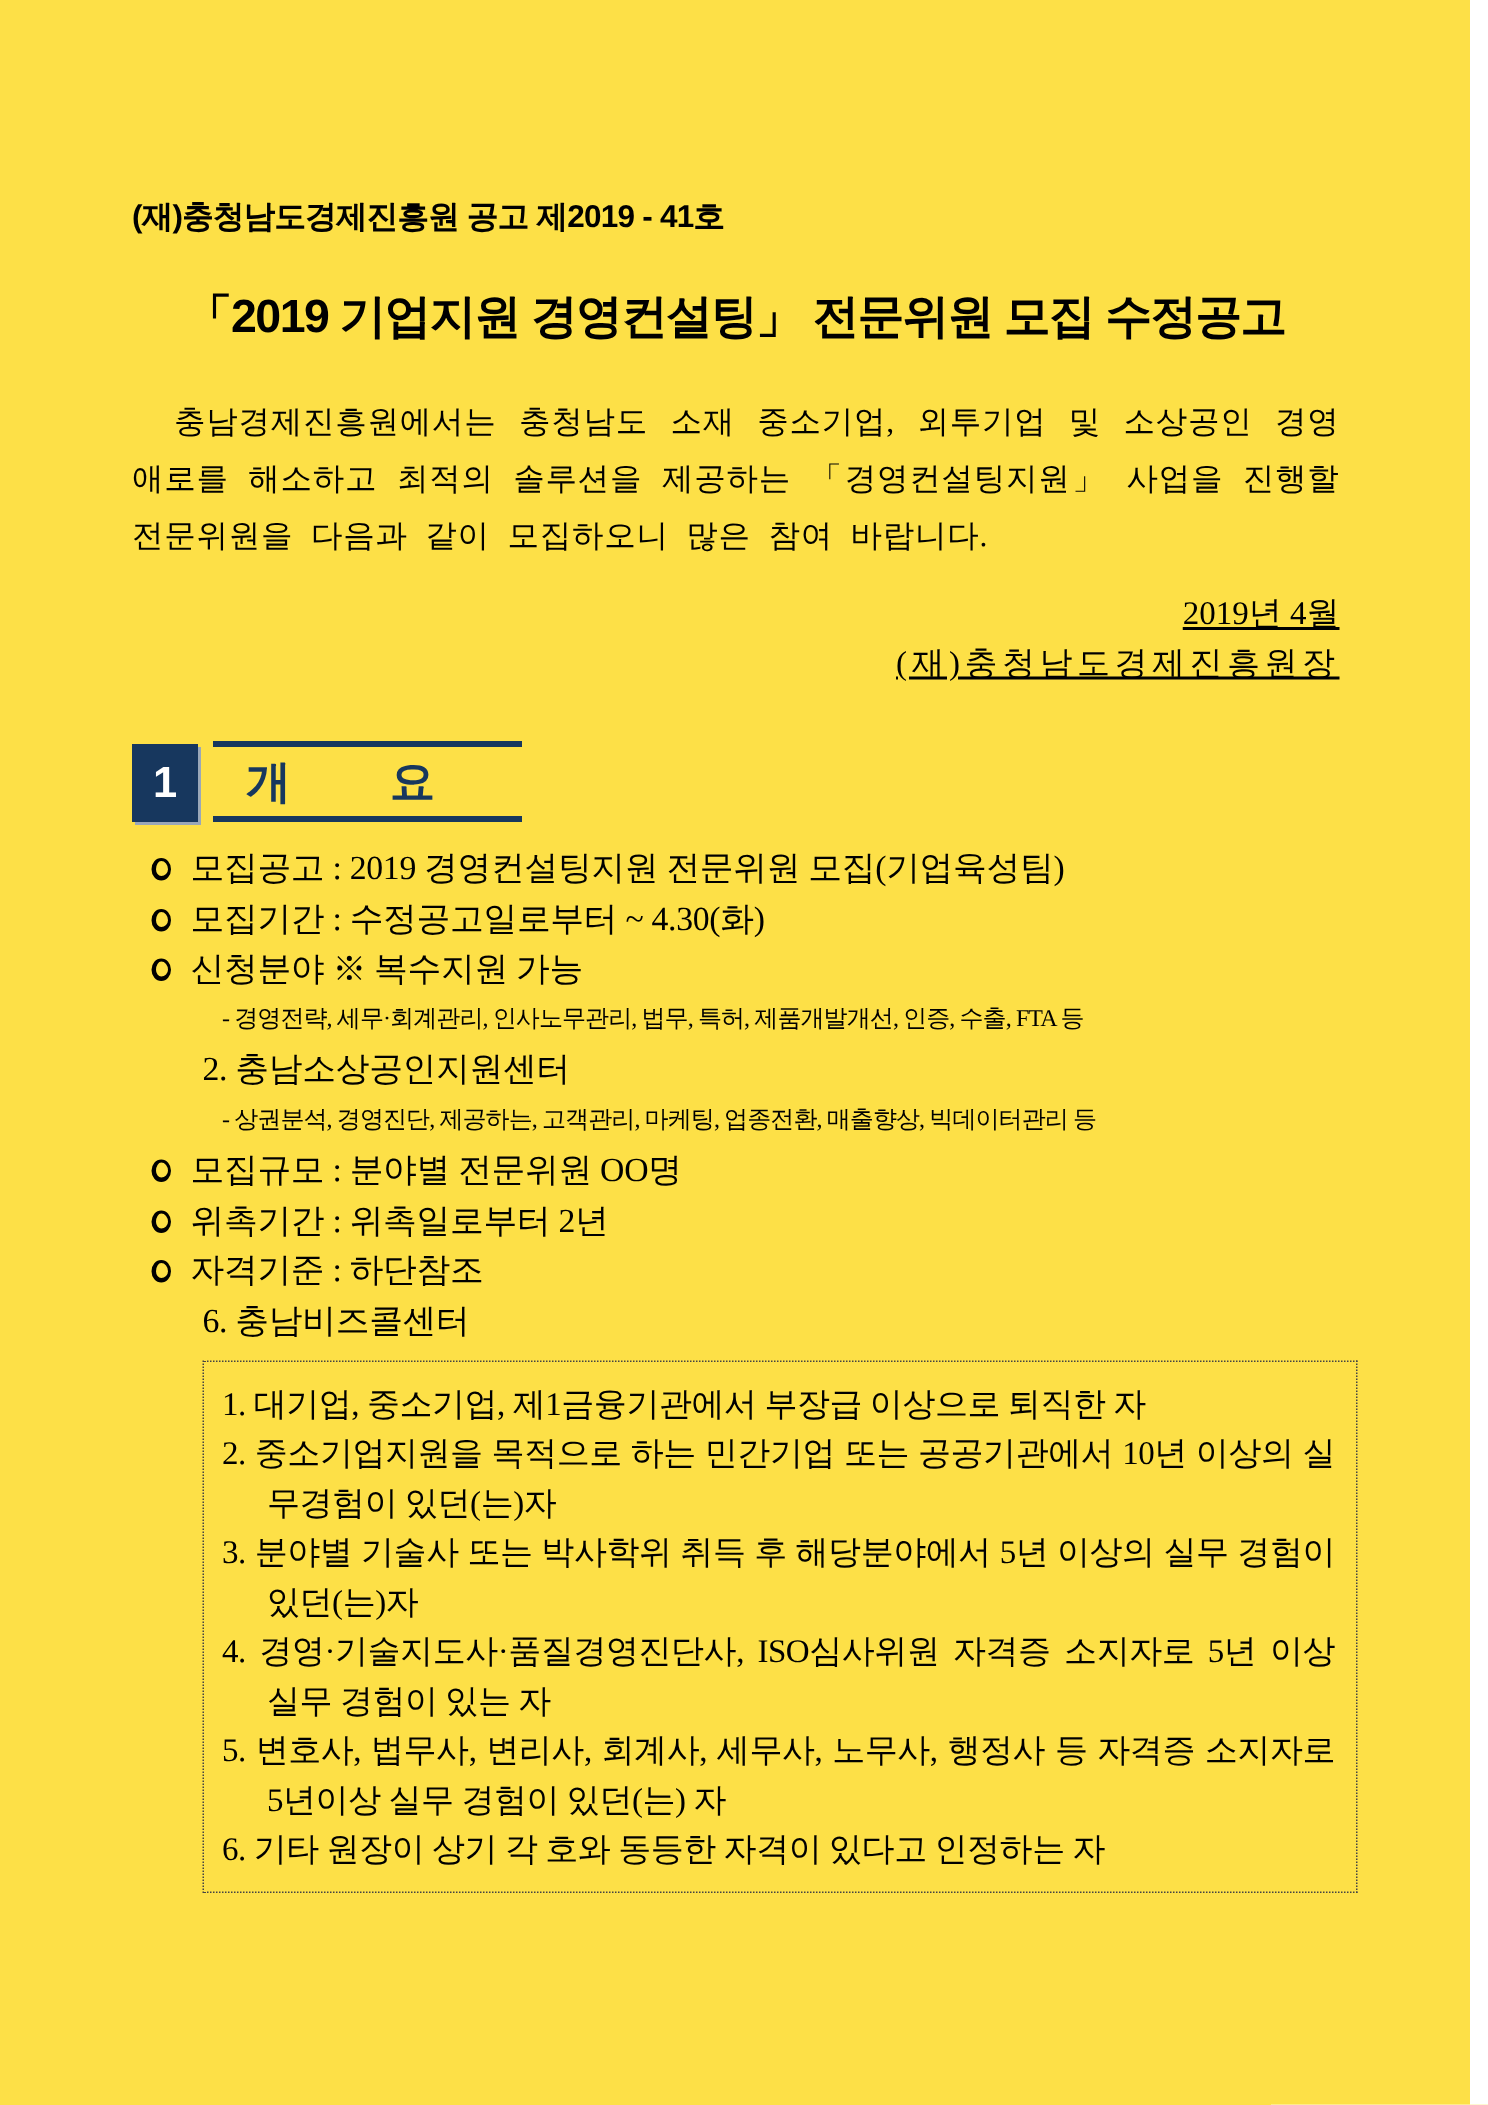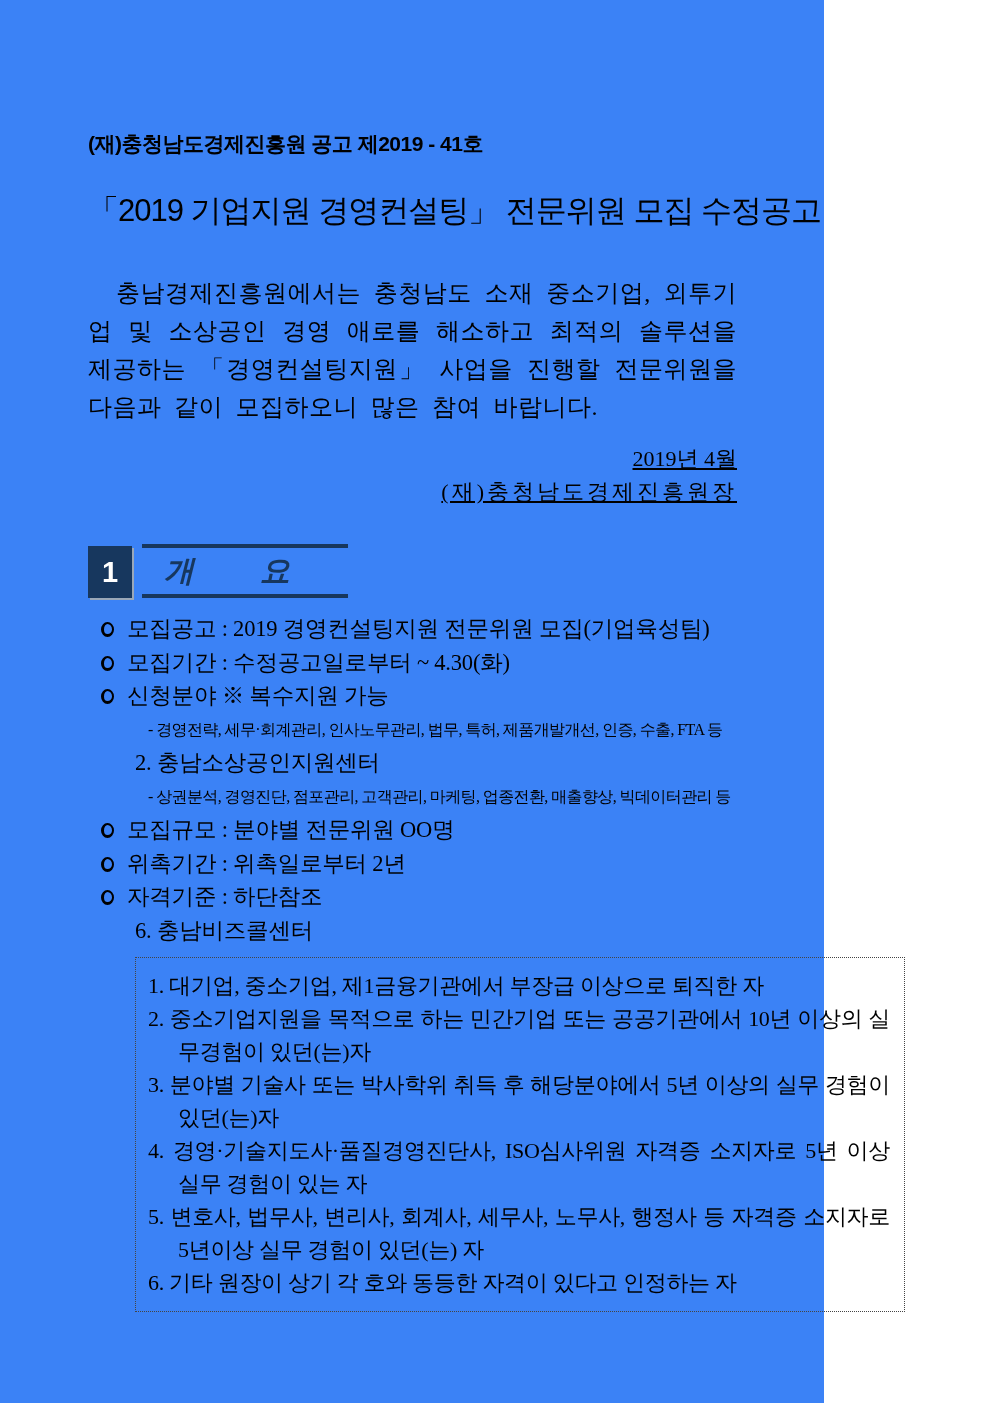--- a/index.html
+++ b/index.html
@@ -3,41 +3,41 @@
 <meta charset="utf-8">
 <style>
   * { margin:0; padding:0; box-sizing:border-box; }
   html,body { background:#ffffff; }
   body {
     width:992px; height:1403px;
     font-family:"Liberation Serif","DejaVu Serif",serif;
     color:#000;
     overflow:hidden;
   }
-  .page { position:relative; width:824px; height:1403px; background:#3b82f6; }
+  .page { position:relative; width:980px; height:1403px; background:#fde047; }
   .content { padding:130px 87px 0 88px; }
 
   
   .notice-no {
     font-family:"Liberation Sans","DejaVu Sans",sans-serif;
     font-weight:bold; font-size:21px; letter-spacing:-0.5px;
     margin-bottom:32px;
   }
 
   
   .doc-title {
     font-family:"Liberation Sans","DejaVu Sans",sans-serif;
-    font-weight:normal; font-size:31px; letter-spacing:-1px;
+    font-weight:bold; font-size:31px; letter-spacing:-1px;
     text-align:center; white-space:nowrap;
-    margin-bottom:42px;
+    margin-bottom:30px;
   }
 
   
   .intro {
-    font-size:24px; line-height:38px;
+    font-size:21px; line-height:38px;
     text-align:justify; text-indent:28px;
     letter-spacing:0.5px; word-spacing:6px;
     margin-bottom:16px;
   }
 
   
   .sign-block { text-align:right; font-size:22px; line-height:33px; margin-bottom:36px;text-decoration:underline; }
   .sign-block .issuer { letter-spacing:3px; }
 
   
@@ -52,21 +52,21 @@
   }
   .section-title-wrap {
     margin-left:10px; width:206px;
     border-top:4px solid #17375E; border-bottom:4px solid #17375E;
     display:flex; align-items:center;
     padding-left:22px;
   }
   .section-title {
     font-family:"Liberation Sans","DejaVu Sans",sans-serif;
     font-weight:bold; font-size:30px; color:#17375E;
-    letter-spacing:2px; white-space:pre;font-style:italic;
+    letter-spacing:2px; white-space:pre;
   }
 
   
   .overview { font-size:22.5px; letter-spacing:-0.2px; }
   .row { line-height:33.5px; white-space:nowrap; display:flex; align-items:baseline; }
   .row.lvl-bullet { padding-left:13px; }
   .row.lvl-num    { padding-left:47px; }
   .row.lvl-dash   { padding-left:60px; font-size:16px; letter-spacing:-0.6px; }
   .dot {
     flex:0 0 auto; display:inline-block;
@@ -127,21 +127,21 @@
         <span class="dot"></span>
         <span>신청분야  ※ 복수지원 가능</span>
       </div>
       <div class="row lvl-dash">
         <span>- 경영전략, 세무·회계관리, 인사노무관리, 법무, 특허, 제품개발개선, 인증, 수출, FTA 등</span>
       </div>
       <div class="row lvl-num">
         <span>2. 충남소상공인지원센터</span>
       </div>
       <div class="row lvl-dash">
-        <span>- 상권분석, 경영진단, 점포관리, 고객관리, 마케팅, 업종전환, 매출향상, 빅데이터관리 등</span>
+        <span>- 상권분석, 경영진단, 제공하는, 고객관리, 마케팅, 업종전환, 매출향상, 빅데이터관리 등</span>
       </div>
       <div class="row lvl-bullet">
         <span class="dot"></span>
         <span>모집규모 : 분야별 전문위원 OO명</span>
       </div>
       <div class="row lvl-bullet">
         <span class="dot"></span>
         <span>위촉기간 : 위촉일로부터 2년</span>
       </div>
       <div class="row lvl-bullet">

